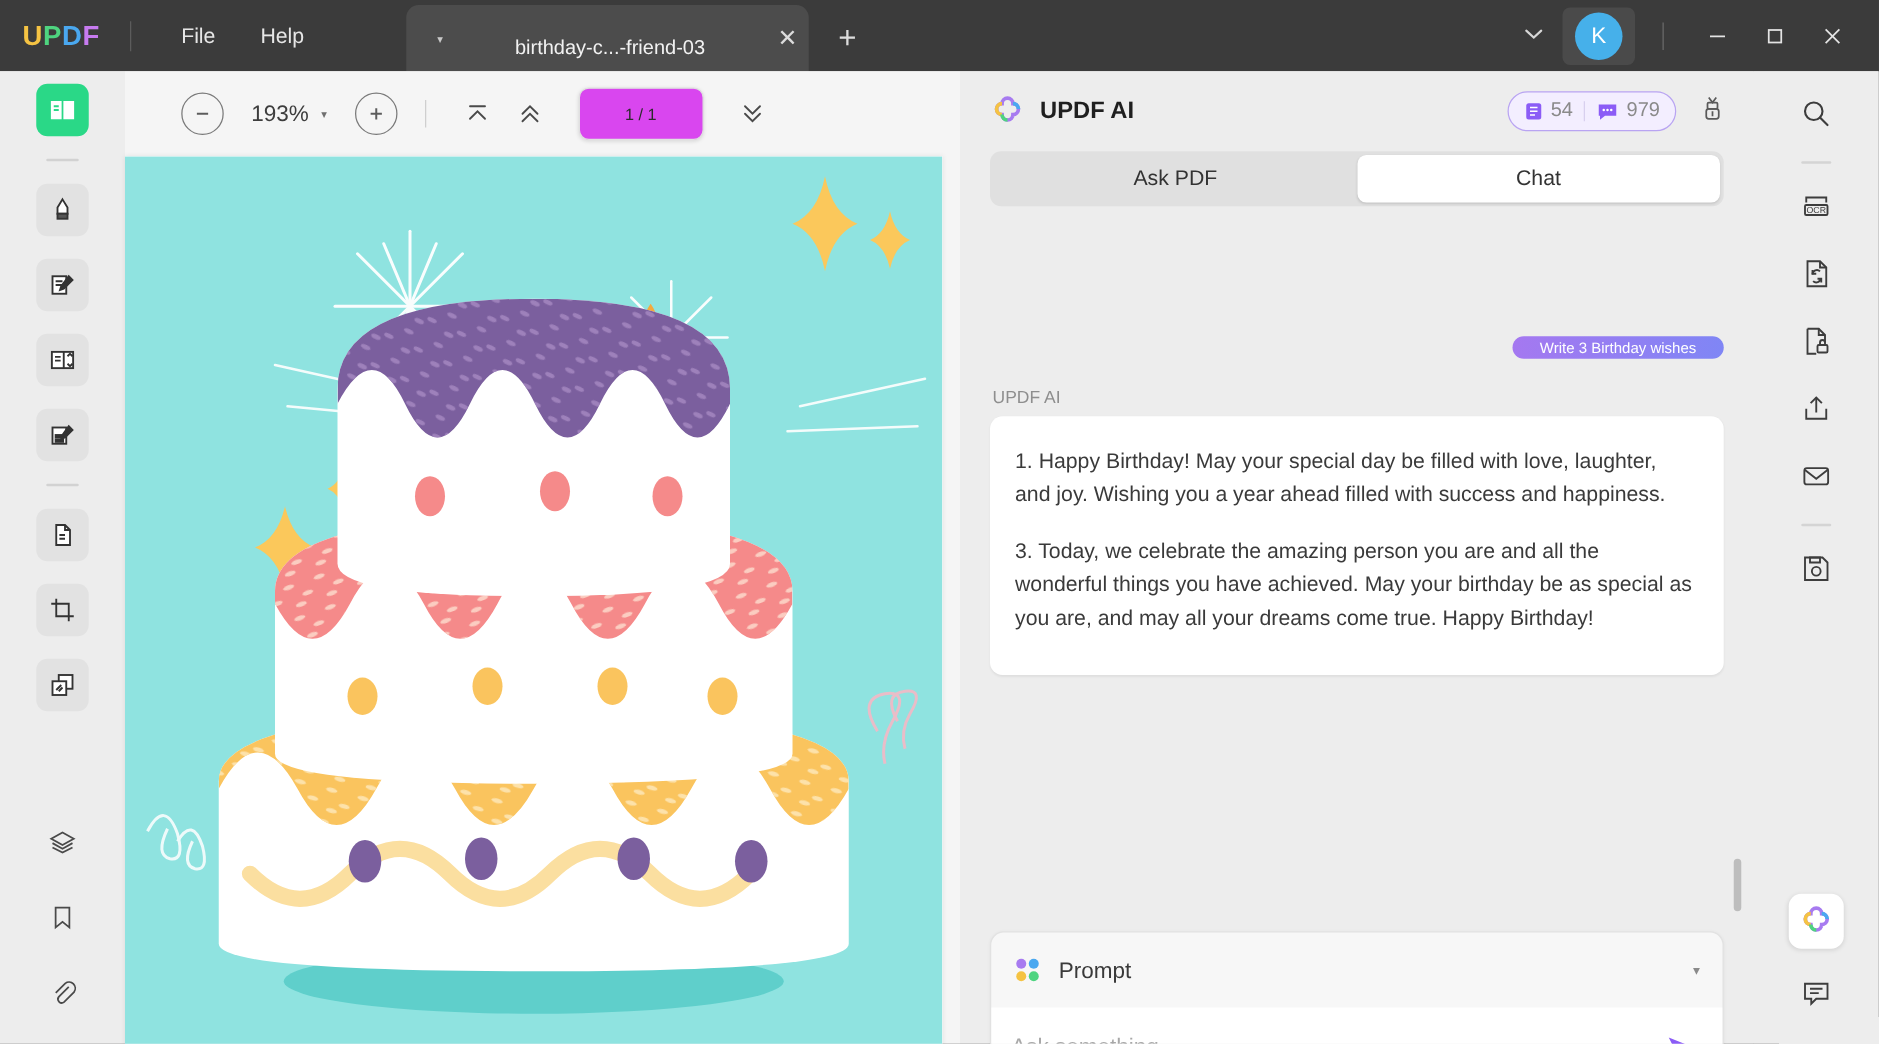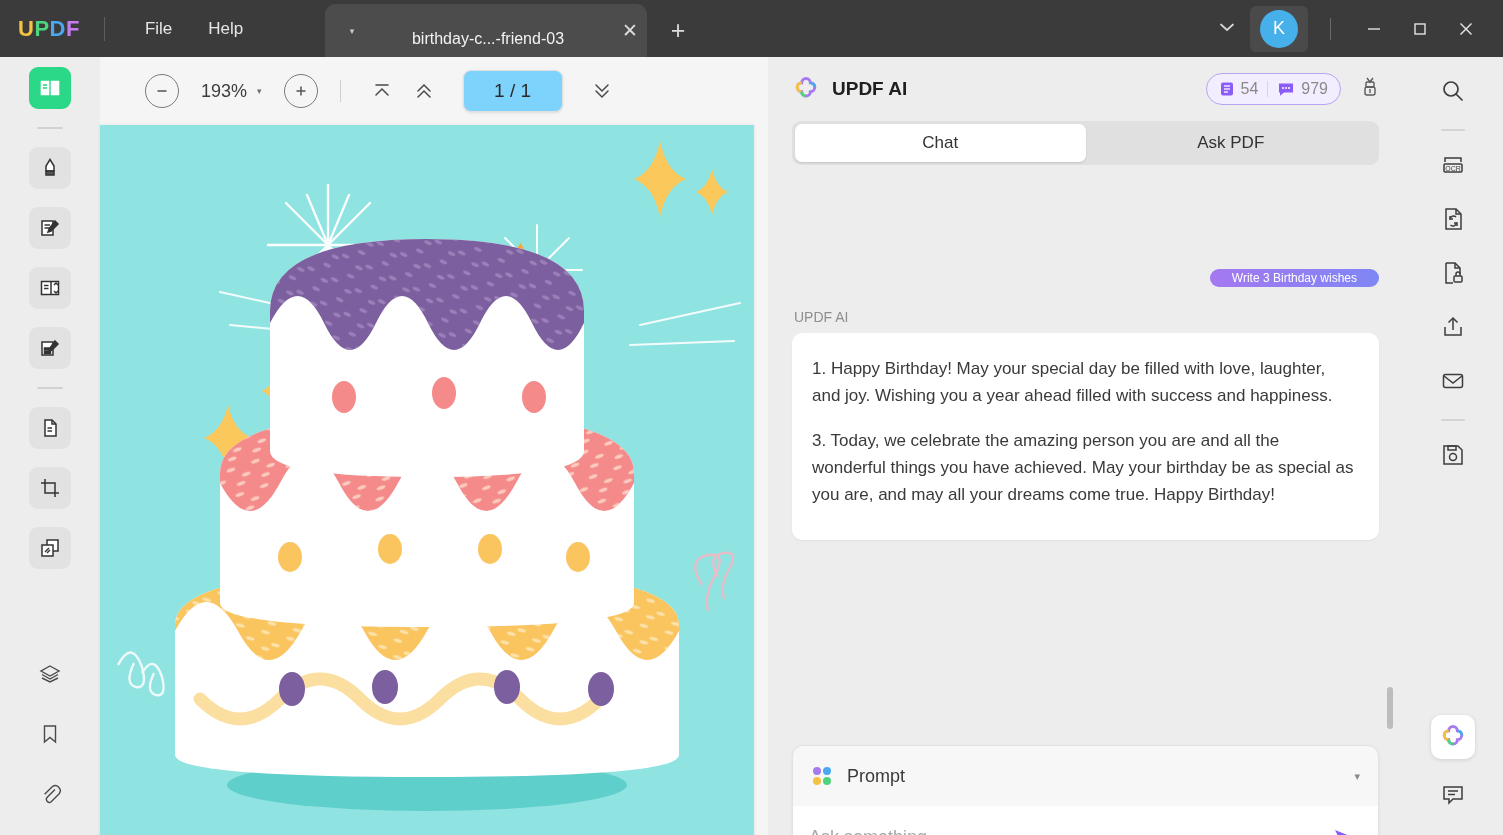--- a/index.html
+++ b/index.html
@@ -84,23 +84,23 @@
   }
   .tool-circle {
     width: 34px; height: 34px; border-radius: 50%; border: 1.6px solid #7a7a7a;
     display:flex; align-items:center; justify-content:center; cursor:pointer; color:#5c5c5c;
   }
   .zoom-label { font-size: 18px; color: #3d3d3d; margin: 0 6px 0 18px; }
   .zoom-caret { color: #6f6f6f; font-size: 9px; margin-right: 18px; cursor:pointer;}
   .tool-divider { width:1px; height: 22px; background: #cfcfcf; margin: 0 18px; }
   .nav-btn { width: 38px; height: 34px; display:flex; align-items:center; justify-content:center; cursor:pointer; color:#4a4a4a;}
   .page-box {
-    width: 100px; height: 42px; background: #7dd3fc; border: 1px solid #e0e0e0; border-radius: 8px;
+    width: 100px; height: 42px; background: #d946ef; border: 1px solid #e0e0e0; border-radius: 8px;
     box-shadow: 0 1px 3px rgba(0,0,0,0.10);
-    display:flex; align-items:center; justify-content:center; font-size: 19px; color:#2b2b2b;
+    display:flex; align-items:center; justify-content:center; font-size: 13px; color:#2b2b2b;
     margin: 0 16px;
   }
 
   .page-canvas {
     position: absolute; left: 0; top: 68px; width: 668px; height: 710px;
     padding: 0 14px 0 0;
   }
   .pdf-page {
     position: relative; width: 654px; height: 714px; background: #fff;
     box-shadow: 0 0 4px rgba(0,0,0,0.08); overflow: hidden;
@@ -535,22 +535,22 @@
             <path d="M8 3 L11 7 L14 3"></path>
               <rect x="7" y="7" width="8" height="5" rx="1"></rect>
             <rect x="6" y="12" width="10" height="8" rx="2"></rect>
               <line x1="11" y1="14" x2="11" y2="18"></line>
           </svg>
         </div>
       </div>
 
       <div class="tabs-row">
         <div class="tabs">
+          <div class="seg">Ask PDF</div>
           <div class="seg active">Chat</div>
-          <div class="seg">Ask PDF</div>
         </div>
       </div>
 
       <div class="chat-scroll">
         <div class="fade-top"></div>
         <div class="user-row">
           <div class="user-bubble">Write 3 Birthday wishes</div>
         </div>
         <div class="ai-name">UPDF AI</div>
         <div class="ai-bubble">

